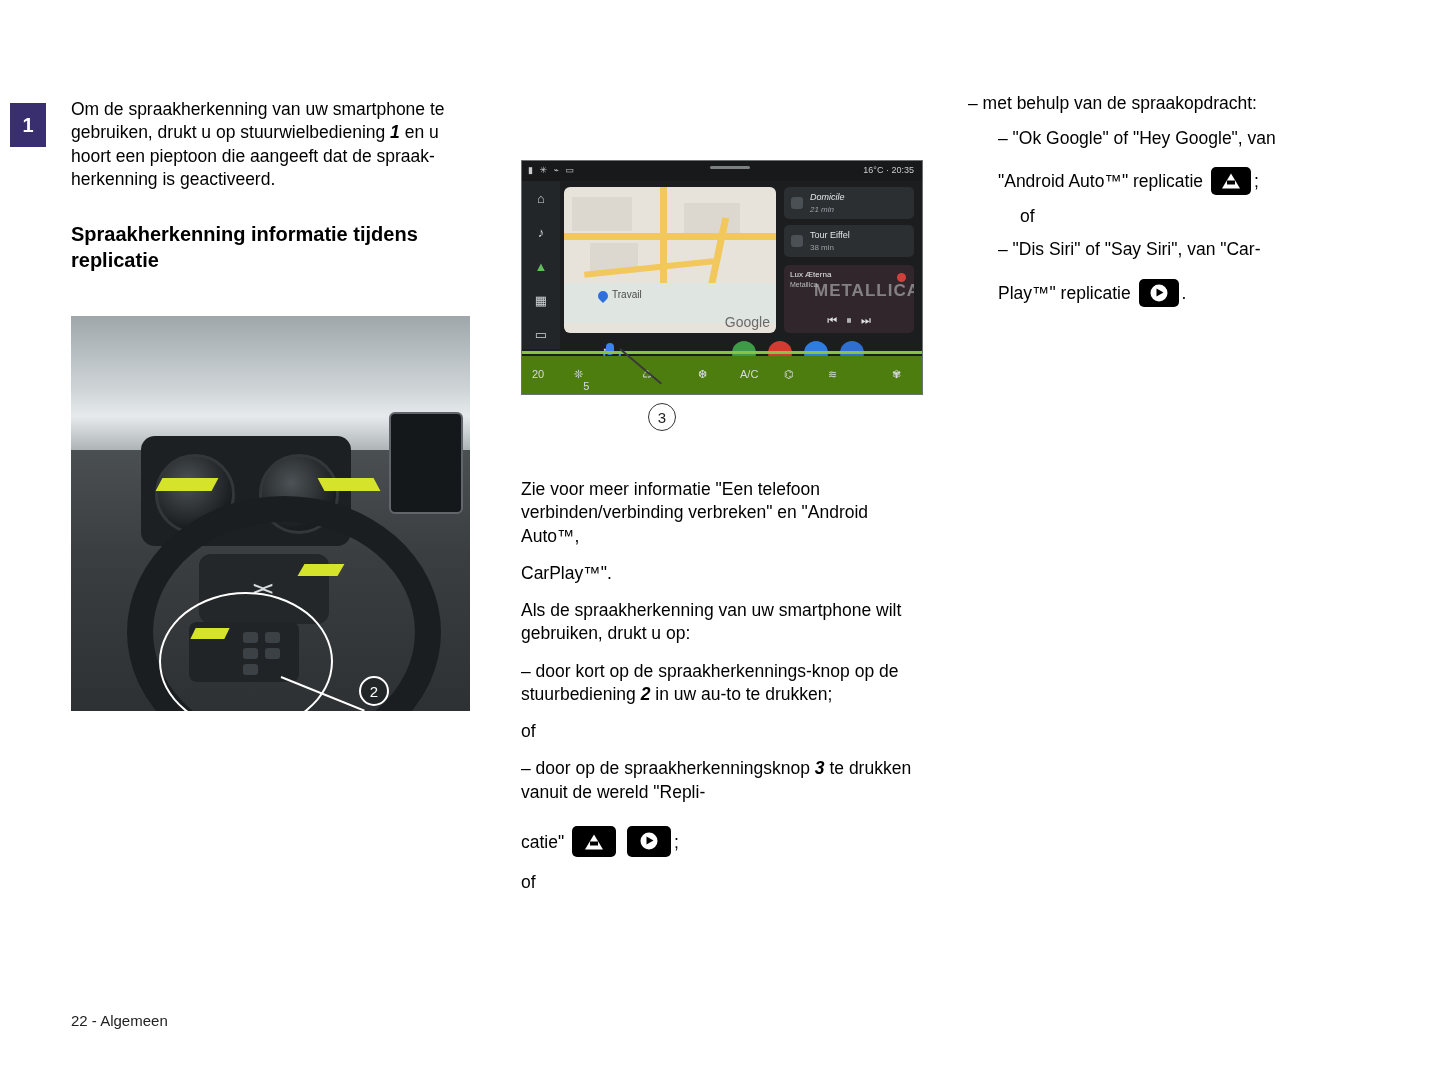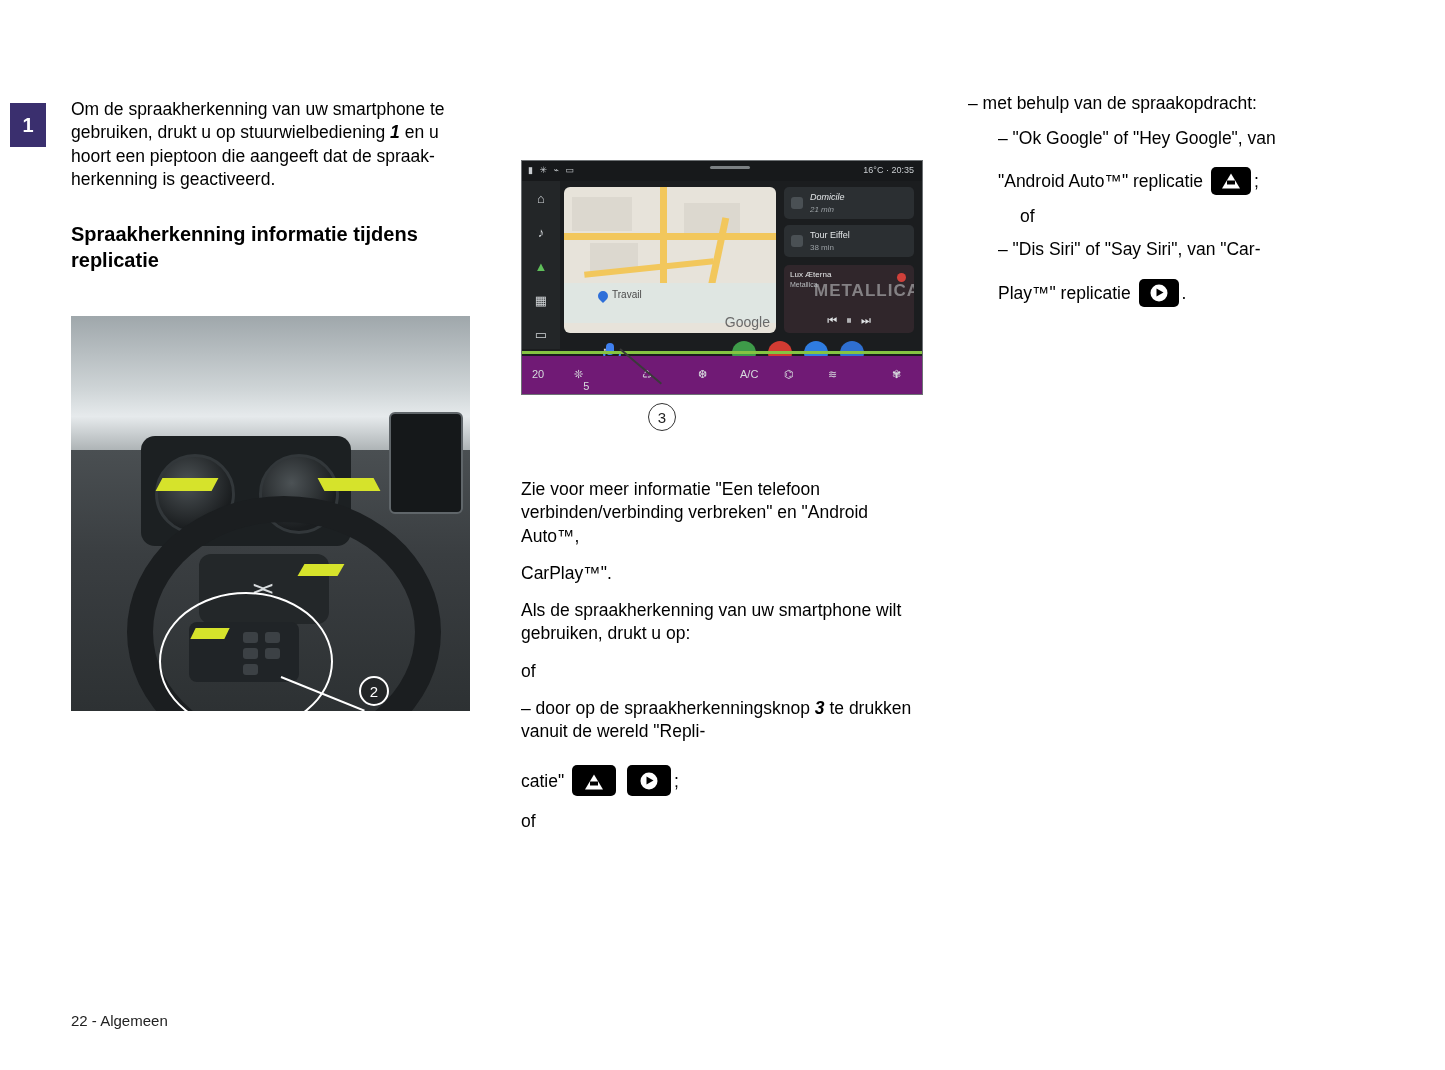--- a/index.html
+++ b/index.html
@@ -218,21 +218,21 @@
   .ms-dock .grid { position:absolute; left: 38px; top: 10px; width: 14px; height: 14px; color:#cfd3d6; font-size: 13px;}
   .ms-mic {
     position: absolute; left: 80px; top: 182px; width: 16px; height: 22px;
   }
   .ms-mic .body { position:absolute; left:4px; top:0; width:8px; height:12px; border-radius:4px; background:#3f80f0;}
   .ms-mic .arc { position:absolute; left:1px; top:9px; width:14px; height:8px; border:2px solid #3f80f0; border-top:none; border-radius:0 0 8px 8px;}
   .ms-greenline {
     position: absolute; left: 0; bottom: 40px; width: 100%; height: 3px; background: #86c442;
   }
   .ms-climate {
-    position: absolute; left: 0; bottom: 0; width: 100%; height: 38px; background: #701a75;
+    position: absolute; left: 0; bottom: 0; width: 100%; height: 38px; background: #4d7c0f;
     color: #d6dadd; font-size: 11px;
   }
   .ms-climate span { position: absolute; top: 12px; }
 
   .leader-3 {
     position: absolute; left: 620px; top: 348px; width: 54px; height: 2px;
     background: #3a3a3a; transform: rotate(40deg); transform-origin: left center;
   }
   .callout-dark {
     position: absolute;
@@ -412,20 +412,21 @@
     </div>
   </div>
 
   <div class="leader-3"></div>
   <div class="callout-dark n3">3</div>
 
   <div class="col col-2" style="top:478px;">
     <p class="tight">Zie voor meer informatie "Een telefoon verbinden/verbinding verbreken" en "Android Auto™,</p>
     <p style="margin-top:14px;">CarPlay™".</p>
     <p>Als de spraakherkenning van uw smartphone wilt gebruiken, drukt u op:</p>
+    <p><span>–  door kort op de spraakherkennings-knop op de stuurbediening </span><span class="bold-italic">2</span><span> in uw au-to te drukken;</span></p>
     <p>of</p>
     <p class="tight"><span>–  door op de spraakherkenningsknop </span><span class="bold-italic">3</span><span> te drukken vanuit de wereld "Repli-</span></p>
     <p style="margin-top:22px;">
       <span>catie"</span>
       <span class="icon-box big"><span class="aa-glyph"></span></span>
       <span class="icon-box big"><span class="cp-glyph"></span></span><span>;</span>
     </p>
     <p style="margin-top:14px;">of</p>
   </div>
 

